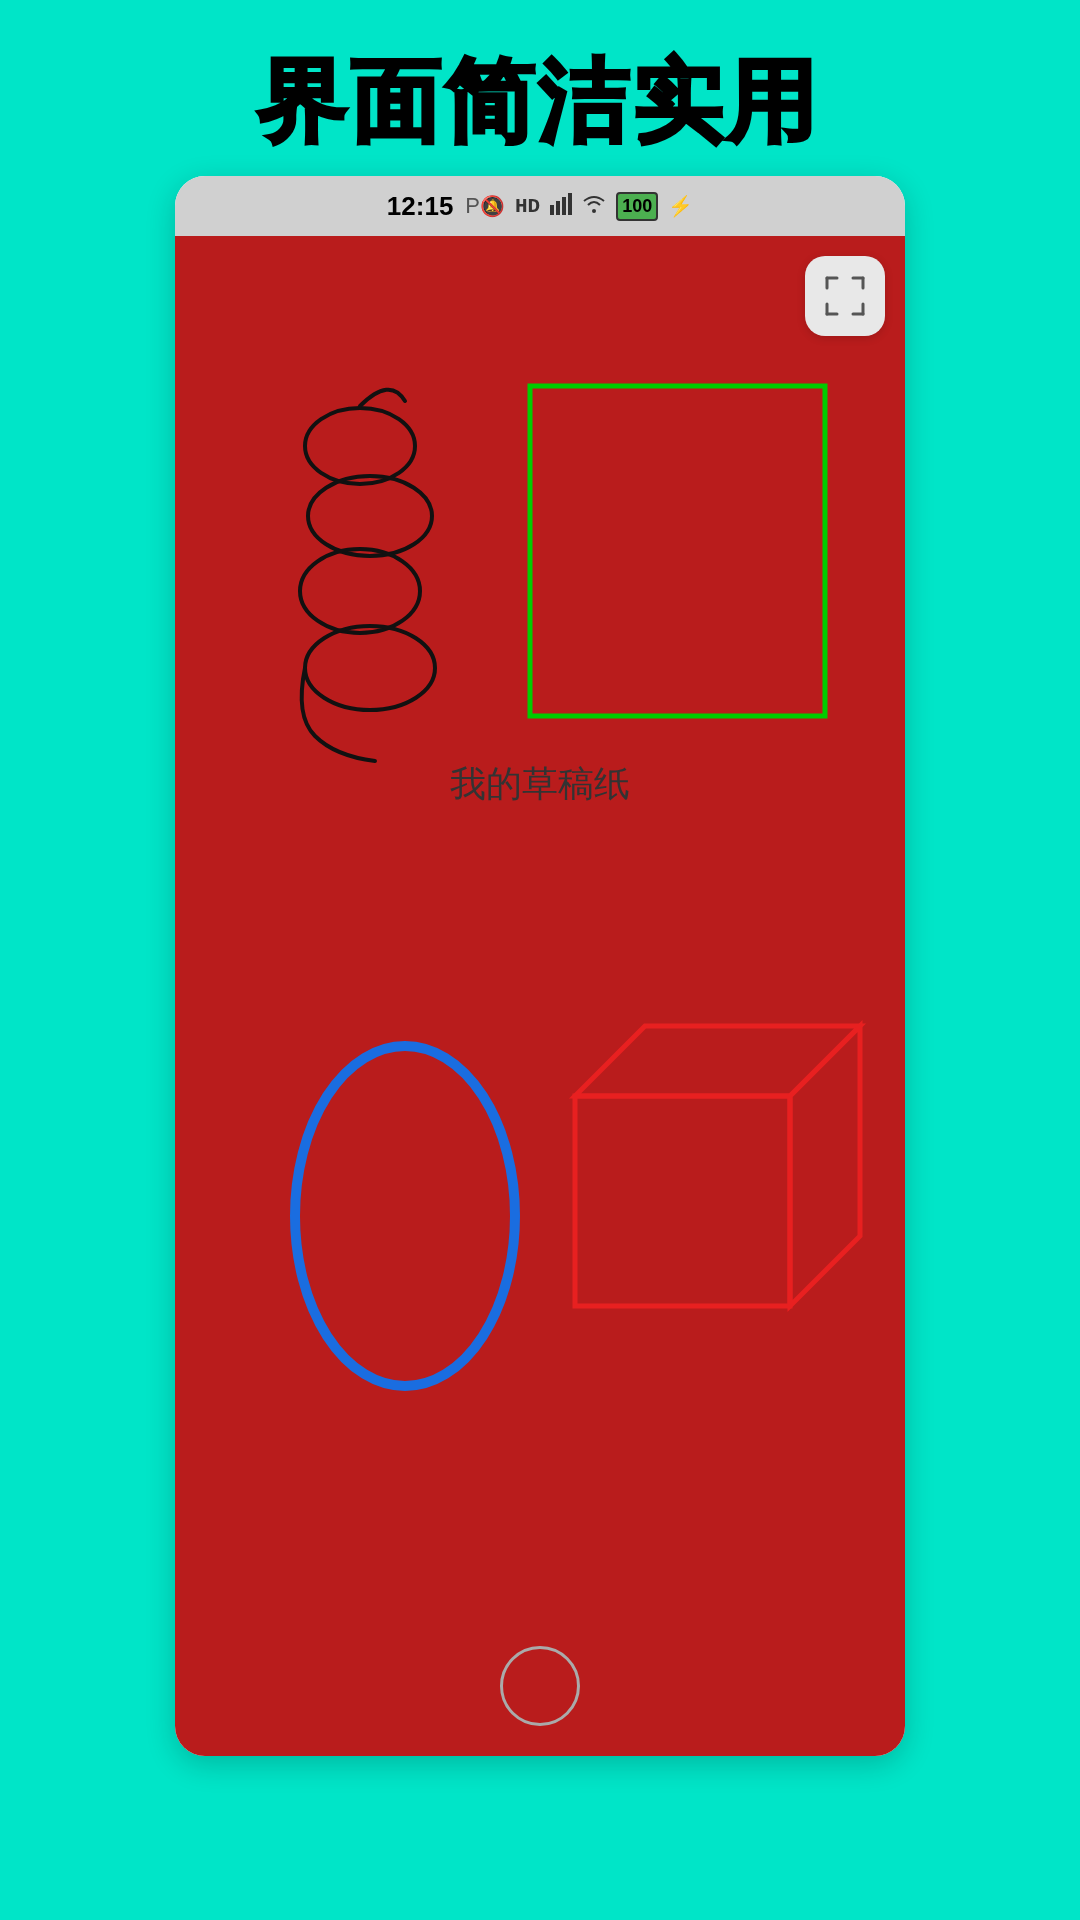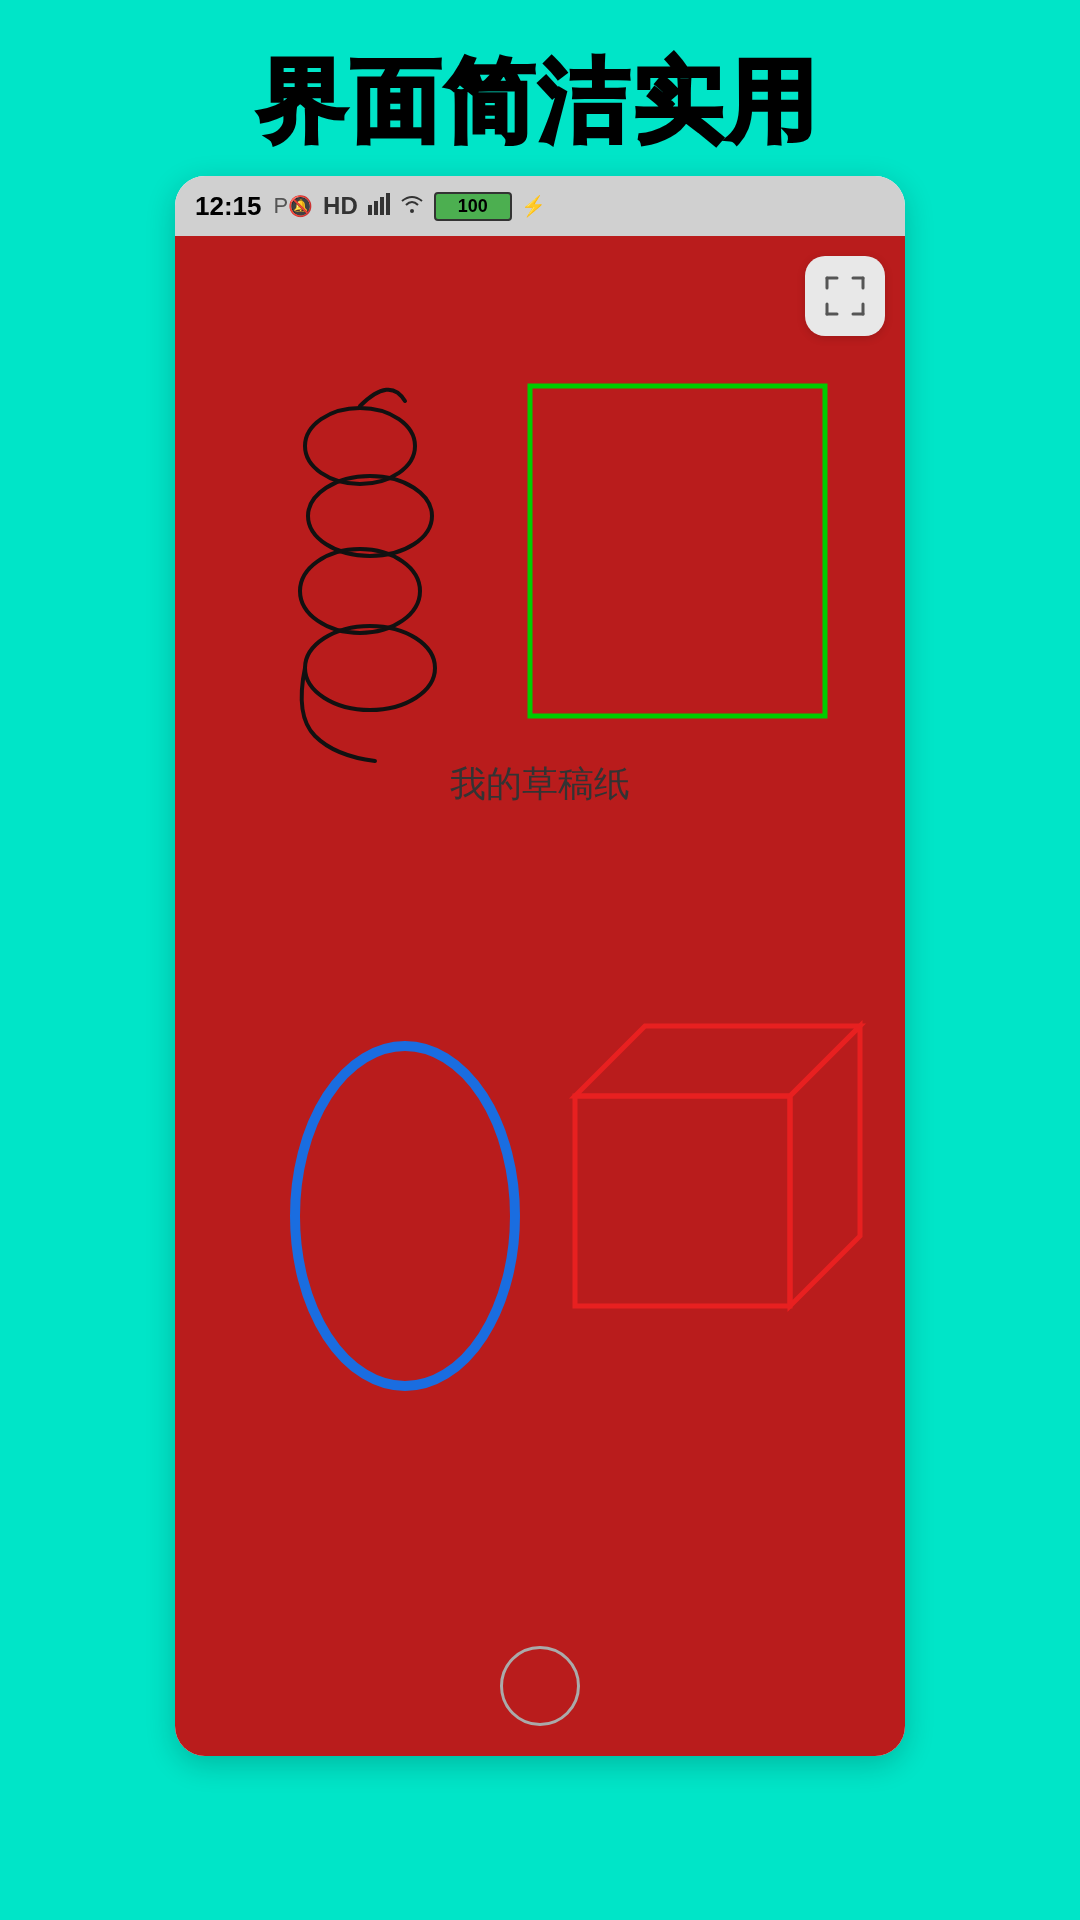--- a/index.html
+++ b/index.html
@@ -35,21 +35,21 @@
       overflow: hidden;
       box-shadow: 0 8px 30px rgba(0,0,0,0.2);
     }
 
     #status-bar {
       width: 100%;
       height: 60px;
       background: #d0d0d0;
       display: flex;
       align-items: center;
-      justify-content: flex-start;
+      justify-content: center;
       padding: 0 20px;
       font-size: 24px;
     }
 
     #status-left {
       display: flex;
       align-items: center;
       gap: 12px;
     }
 
@@ -73,21 +73,21 @@
     .status-icon {
       font-size: 20px;
       color: #333;
     }
 
     #battery-indicator {
       background: #4caf50;
       color: #000;
       font-size: 18px;
       font-weight: bold;
-      padding: 2px 22px;
+      padding: 2px 4px;
       border-radius: 4px;
       border: 2px solid #333;
     }
 
     #canvas-area {
       width: 100%;
       height: calc(100% - 60px);
       background: #b91c1c;
       position: relative;
       text-align: center;
@@ -140,21 +140,21 @@
 
 <div id="phone-frame">
 
   <div id="status-bar">
     <div id="status-left">
       <span id="status-time">12:15</span>
       <span id="status-p-icon">P</span>
     </div>
     <div id="status-right">
       <span class="status-icon">🔕</span>
-      <span class="status-icon" style="font-size:24px;font-weight:bold;color:#333;">HD</span>
+      <span class="status-icon" style="font-size:21px;font-weight:bold;color:#333;font-family:Liberation Mono, monospace;">HD</span>
       <span class="status-icon">
         <svg width="22" height="22" viewBox="0 0 22 22">
             <rect x="0" y="12" width="4" height="10" fill="#333"></rect>
             <rect x="6" y="8" width="4" height="14" fill="#333"></rect>
             <rect x="12" y="4" width="4" height="18" fill="#333"></rect>
             <rect x="18" y="0" width="4" height="22" fill="#333"></rect>
           </svg>
       </span>
       <span class="status-icon">
         <svg width="24" height="18" viewBox="0 0 24 18">

